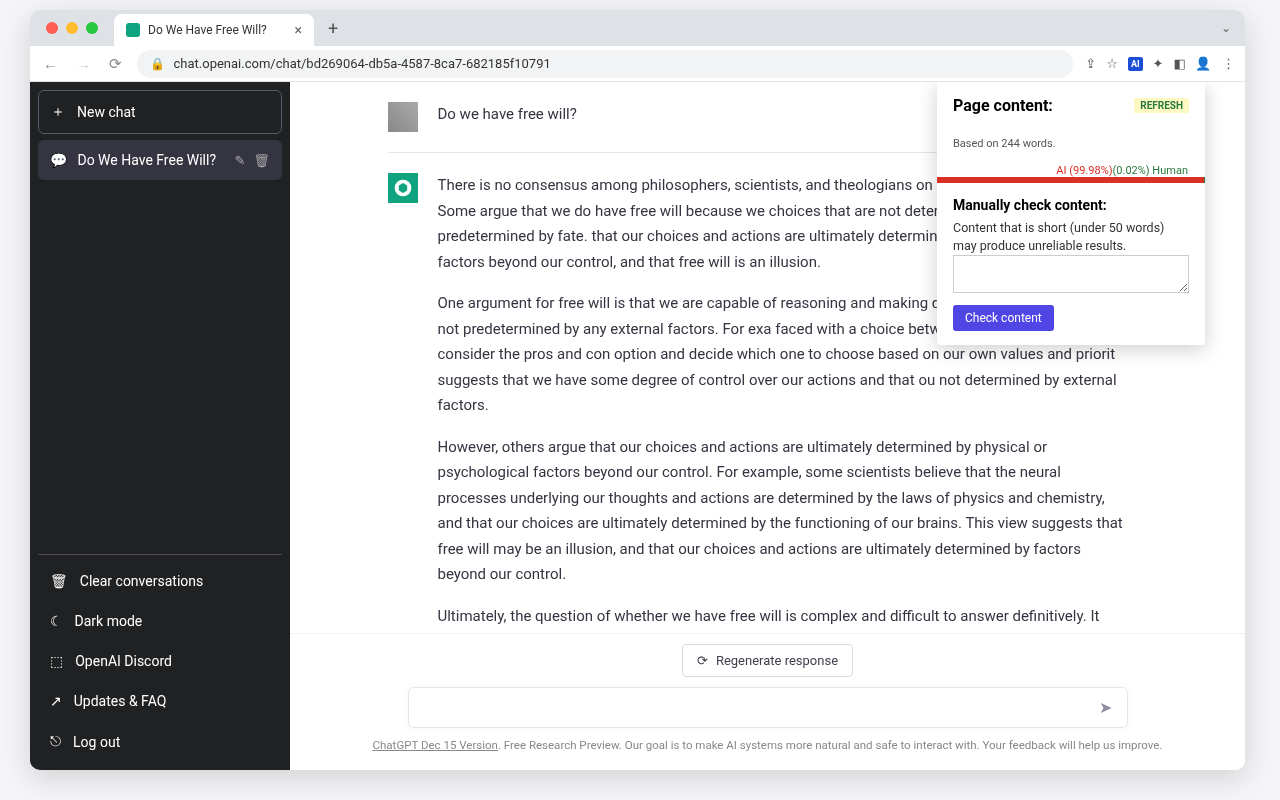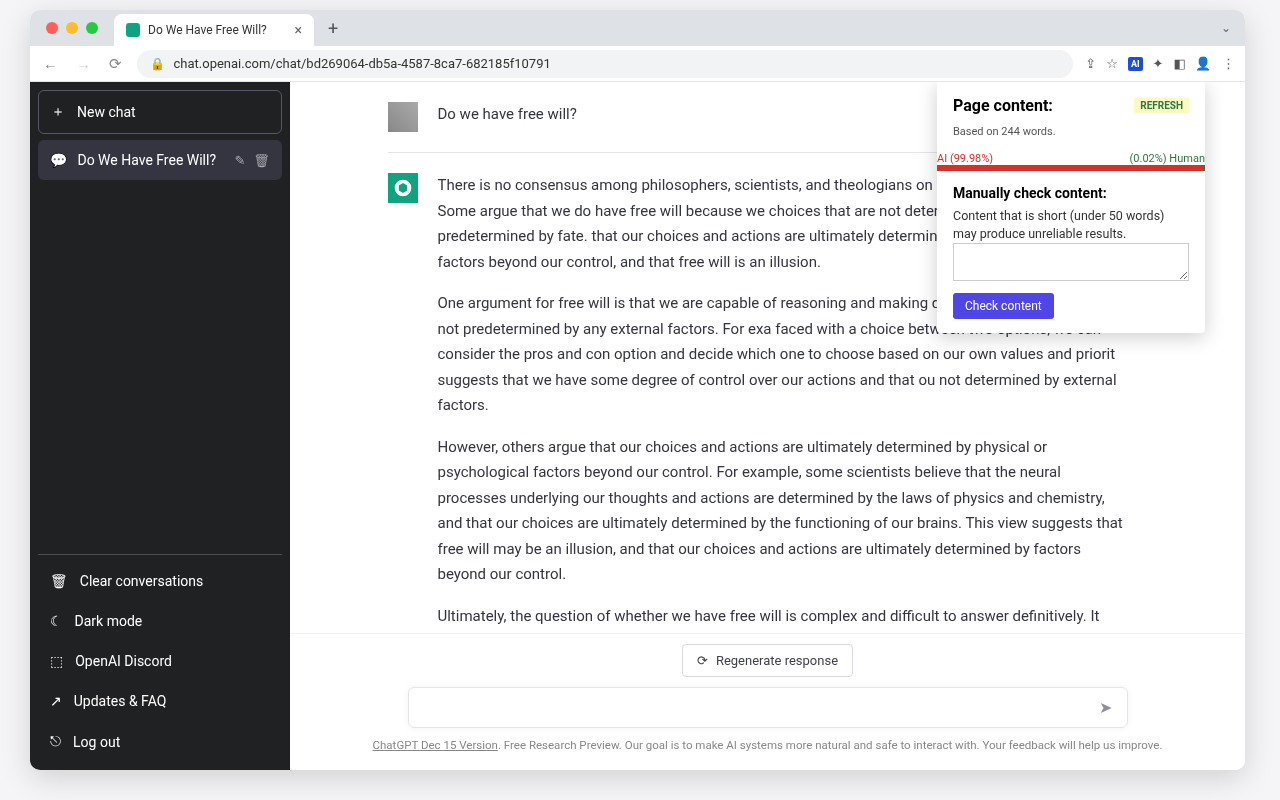--- a/index.html
+++ b/index.html
@@ -46,22 +46,22 @@
 .send{color:#8e8ea0;font-size:16px}
 .fineprint{font-size:11.5px;color:#888}
 .fineprint a{color:#888;text-decoration:underline}
 
 .popup{position:absolute;top:0;right:40px;width:268px;background:#fff;box-shadow:0 4px 20px rgba(0,0,0,.2);border-radius:0 0 4px 4px;font-family:"Courier New",monospace;z-index:100}
 .pop-sec{padding:14px 16px}
 .pop-head{display:flex;justify-content:space-between;align-items:center;margin-bottom:6px}
 .pop-title{font-weight:bold;font-size:16px}
 .refresh{background:#fef9c3;color:#2a7a3f;font-size:10px;padding:2px 6px;font-weight:bold}
 .pop-body{font-size:12.5px;line-height:1.4;color:#333}
-.pop-small{font-size:11px;color:#555;margin-top:10px}
-.bar-row{display:flex;justify-content:space-between;font-size:11px;padding:0 0}
+.pop-small{font-size:11px;color:#555;margin-top:22px}
+.bar-row{display:flex;justify-content:flex-end;font-size:11px;padding:0 17px}
 .ai-lbl{color:#d93025}.hu-lbl{color:#2a7a3f}
 .bar{height:6px;background:#d93025;position:relative}
 .bar .h{position:absolute;right:0;top:0;height:100%;background:#2a7a3f;width:0.5%}
 .manual-title{font-weight:bold;font-size:14px;margin-bottom:6px}
 .pop-ta{width:100%;height:38px;border:1px solid #ccc;font-family:inherit;font-size:12px;padding:4px;resize:vertical}
 .check-btn{background:#4f46e5;color:#fff;border:none;padding:6px 12px;font-size:12px;margin-top:8px;border-radius:3px;font-family:inherit}
 </style>
 </head>
 <body>
 

